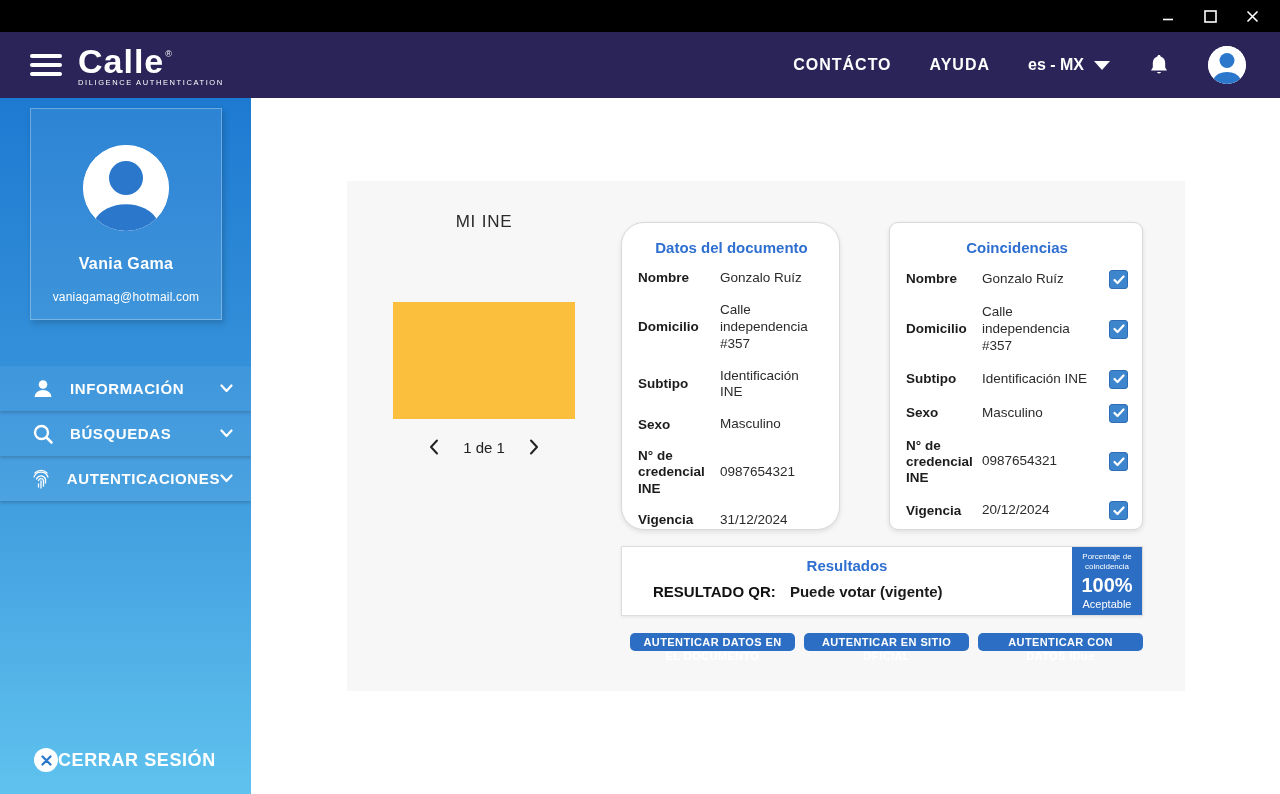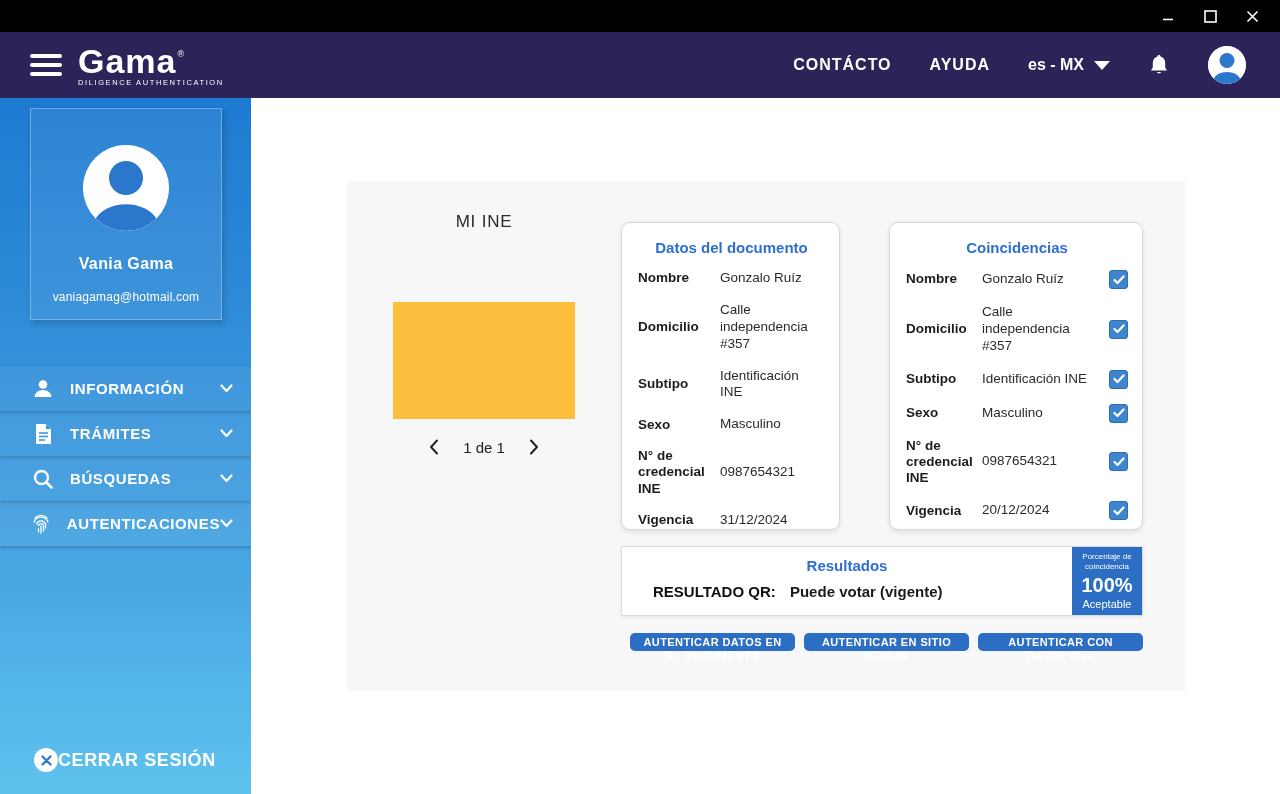--- a/index.html
+++ b/index.html
@@ -62,21 +62,21 @@
   .viewer-label { margin-top:31px; color:#2b2b2b; font-size:17px; letter-spacing:0.8px; }
   .doc-image { margin-top:70px; width:182px; height:117px; background:#FBBF3D; }
   .pager { margin-top:18px; display:flex; align-items:center; gap:22px; }
   .pager-btn { cursor:pointer; display:flex; padding:2px; }
   .pager-text { color:#222; font-size:15px; }
 
   .right-col { flex:1; padding-top:41px; }
   .cards-row { display:flex; gap:49px; }
   .card { background:#fff; border:1px solid #d9d9d9; border-radius:9px;
     box-shadow:0 2px 5px rgba(0,0,0,0.10); padding:16px 14px 10px 16px; height:308px; }
-  .card-datos { width:219px; }
+  .card-datos { width:219px;border-radius:23px; }
   .card-coinc { width:254px; }
   .card-title { color:#2e6fd0; font-size:15px; font-weight:bold; text-align:center; margin-bottom:14px; }
   .frow { display:flex; align-items:center; margin-bottom:15px; }
   .flabel { width:82px; flex:0 0 82px; font-size:13.5px; font-weight:bold; color:#1c1c1c; line-height:1.2; }
   .fvalue { flex:1; font-size:13.5px; color:#2b2b2b; line-height:1.25; }
   .card-coinc .flabel { width:76px; flex:0 0 76px; }
   .checkbox { flex:0 0 19px; width:19px; height:19px; margin-left:6px; border-radius:3px;
     background:#3d86ce; border:1px solid #2f6db4; display:flex; align-items:center; justify-content:center; cursor:pointer; }
 
   .results-row { margin-top:16px; width:522px; display:flex; border:1px solid #ddd;
@@ -118,21 +118,21 @@
   </div>
 </div>
 
 <div class="header">
   <div class="hamburger">
     <span></span>
       <span></span>
       <span></span>
   </div>
   <div class="brand">
-    <span class="brand-name">Gama</span><span class="brand-reg">®</span>
+    <span class="brand-name">Calle</span><span class="brand-reg">®</span>
     <div class="brand-tag">DILIGENCE AUTHENTICATION</div>
   </div>
   <div class="header-right">
     <span class="header-link">CONTÁCTO</span>
     <span class="header-link">AYUDA</span>
     <span class="lang">
       <span>es - MX</span>
       <span class="lang-tri"></span>
     </span>
     <span class="bell">
@@ -168,37 +168,20 @@
 
     <div class="menu">
       <div class="menu-item">
         <span class="mi-icon">
           <svg width="22" height="22" viewBox="0 0 22 22">
             <circle cx="11" cy="6.5" r="4.3" fill="#fff"></circle>
             <path d="M2.5 19 A8.5 7 0 0 1 19.5 19 Z" fill="#fff"></path>
           </svg>
         </span>
         <span class="mi-label">INFORMACIÓN</span>
-        <span class="chev">
-          <svg width="13" height="9" viewBox="0 0 13 9">
-              <polyline points="1.5,1.5 6.5,7 11.5,1.5" fill="none" stroke="#fff" stroke-width="2.2" stroke-linecap="round" stroke-linejoin="round"></polyline>
-            </svg>
-        </span>
-      </div>
-      <div class="menu-item">
-        <span class="mi-icon">
-          <svg width="19" height="22" viewBox="0 0 19 22">
-            <path d="M2 1 L12 1 L17 6 L17 21 L2 21 Z" fill="#fff"></path>
-            <path d="M12 1 L12 6 L17 6 Z" fill="#3b97dc"></path>
-            <line x1="5" y1="10" x2="14" y2="10" stroke="#3b97dc" stroke-width="1.6"></line>
-            <line x1="5" y1="13.5" x2="14" y2="13.5" stroke="#3b97dc" stroke-width="1.6"></line>
-            <line x1="5" y1="17" x2="11" y2="17" stroke="#3b97dc" stroke-width="1.6"></line>
-          </svg>
-        </span>
-        <span class="mi-label">TRÁMITES</span>
         <span class="chev">
           <svg width="13" height="9" viewBox="0 0 13 9">
               <polyline points="1.5,1.5 6.5,7 11.5,1.5" fill="none" stroke="#fff" stroke-width="2.2" stroke-linecap="round" stroke-linejoin="round"></polyline>
             </svg>
         </span>
       </div>
       <div class="menu-item">
         <span class="mi-icon">
           <svg width="22" height="22" viewBox="0 0 22 22">
             <circle cx="9.5" cy="9.5" r="6.5" fill="none" stroke="#fff" stroke-width="2.4"></circle>

